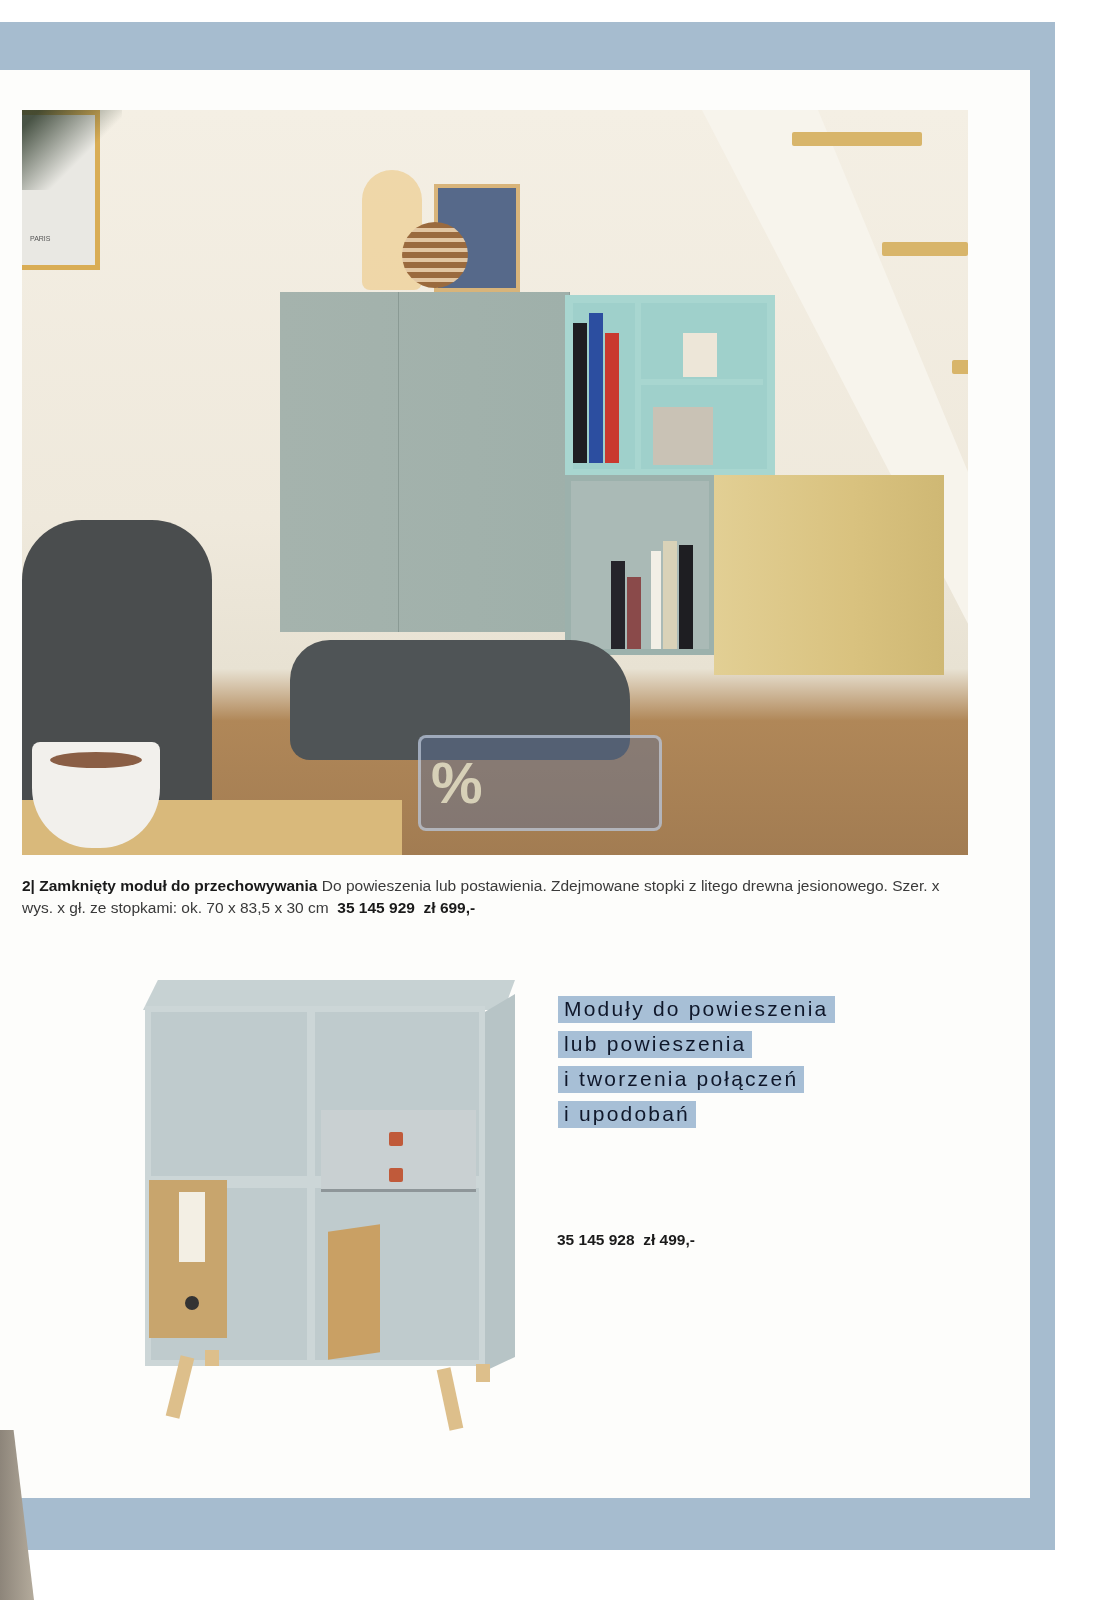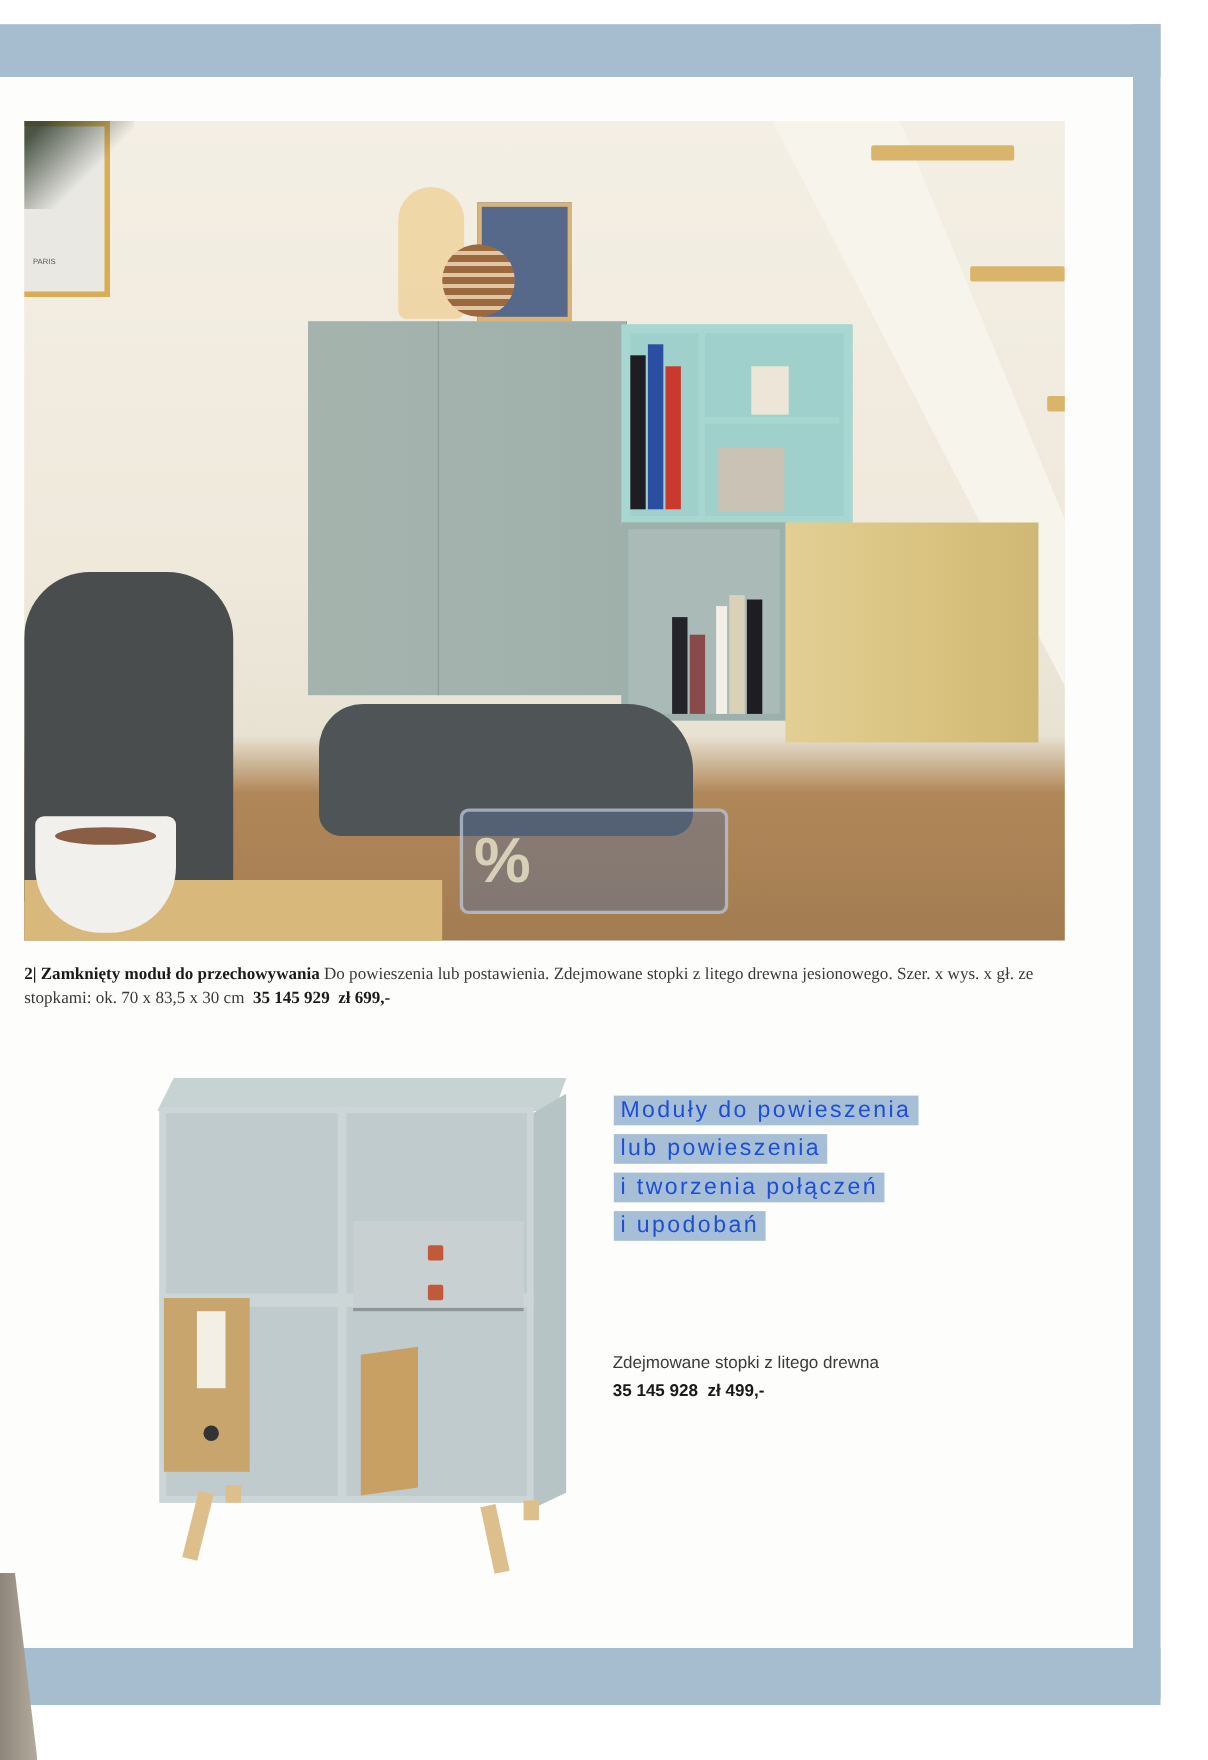--- a/index.html
+++ b/index.html
@@ -44,29 +44,29 @@
 
     
     .watermark { position: absolute; left: 418px; top: 735px; width: 244px; height: 96px;
       border: 3px solid rgba(210,220,235,.6); border-radius: 8px; background: rgba(90,110,150,.45);
       display: flex; align-items: center; padding-left: 10px; gap: 10px; }
     .watermark .pct { font-size: 58px; color: rgba(235,230,200,.8); font-weight: bold; line-height: 1; }
     .watermark .wm-text { display: flex; flex-direction: column; align-items: center;
       color: rgba(235,230,210,.85); font-weight: bold; font-size: 24px; letter-spacing: 1px; line-height: 1.15; }
 
     
-    .caption2 { position: absolute; left: 22px; top: 875px; width: 920px; font-size: 15.5px; line-height: 22px; color: #3a3a3a; font-family: Liberation Serif, serif; }
+    .caption2 { position: absolute; left: 22px; top: 875px; width: 920px; font-size: 15.5px; line-height: 22px; color: #3a3a3a; }
     .caption2 .title, .caption3 .title { font-weight: bold; color: #1a1a1a; }
     .caption2 .code, .caption3 .code, .caption2 .price, .caption3 .price { font-weight: bold; color: #1a1a1a; }
 
     .caption3 { position: absolute; left: 557px; top: 1228px; width: 380px; font-size: 15.5px; line-height: 24.5px; color: #3a3a3a; }
 
     
     .headline { position: absolute; left: 558px; top: 996px; width: 380px; }
-    .headline .line { display: block; width: fit-content; background: #a7bfd6; color: #1d4ed8;
+    .headline .line { display: block; width: fit-content; background: #a7bfd6; color: #0f172a;
       font-size: 21px; letter-spacing: 2.2px; padding: 1px 6px 2px 6px; margin-bottom: 8px; line-height: 24px; }
 
     
     .shelf { position: absolute; left: 143px; top: 980px; width: 375px; height: 440px; }
     .shelf .top-face { position: absolute; left: 0; top: 0; width: 372px; height: 30px; background: #c7d2d3;
       clip-path: polygon(4% 0, 100% 0, 97% 100%, 0 100%); }
     .shelf .body { position: absolute; left: 2px; top: 26px; width: 340px; height: 360px; background: #bfcbcd; border: 6px solid #ccd6d7; }
     .shelf .side { position: absolute; left: 340px; top: 14px; width: 32px; height: 378px; background: #b7c4c6;
       clip-path: polygon(0 5%, 100% 0, 100% 96%, 0 100%); }
     .shelf .divider-v { position: absolute; left: 164px; top: 26px; width: 8px; height: 360px; background: #ccd6d7; }
@@ -158,18 +158,17 @@
 </div>
 
 <div class="headline">
   <span class="line">Moduły do powieszenia</span>
   <span class="line">lub powieszenia</span>
   <span class="line">i tworzenia połączeń</span>
   <span class="line">i upodobań</span>
 </div>
 
 <div class="caption3">
-  <div>Zdejmowane stopki z litego drewna</div>
   <div>
     <span class="code">35 145 928</span>&nbsp;
     <span class="price">zł 499,-</span>
   </div>
 </div>
 
 </body></html>

